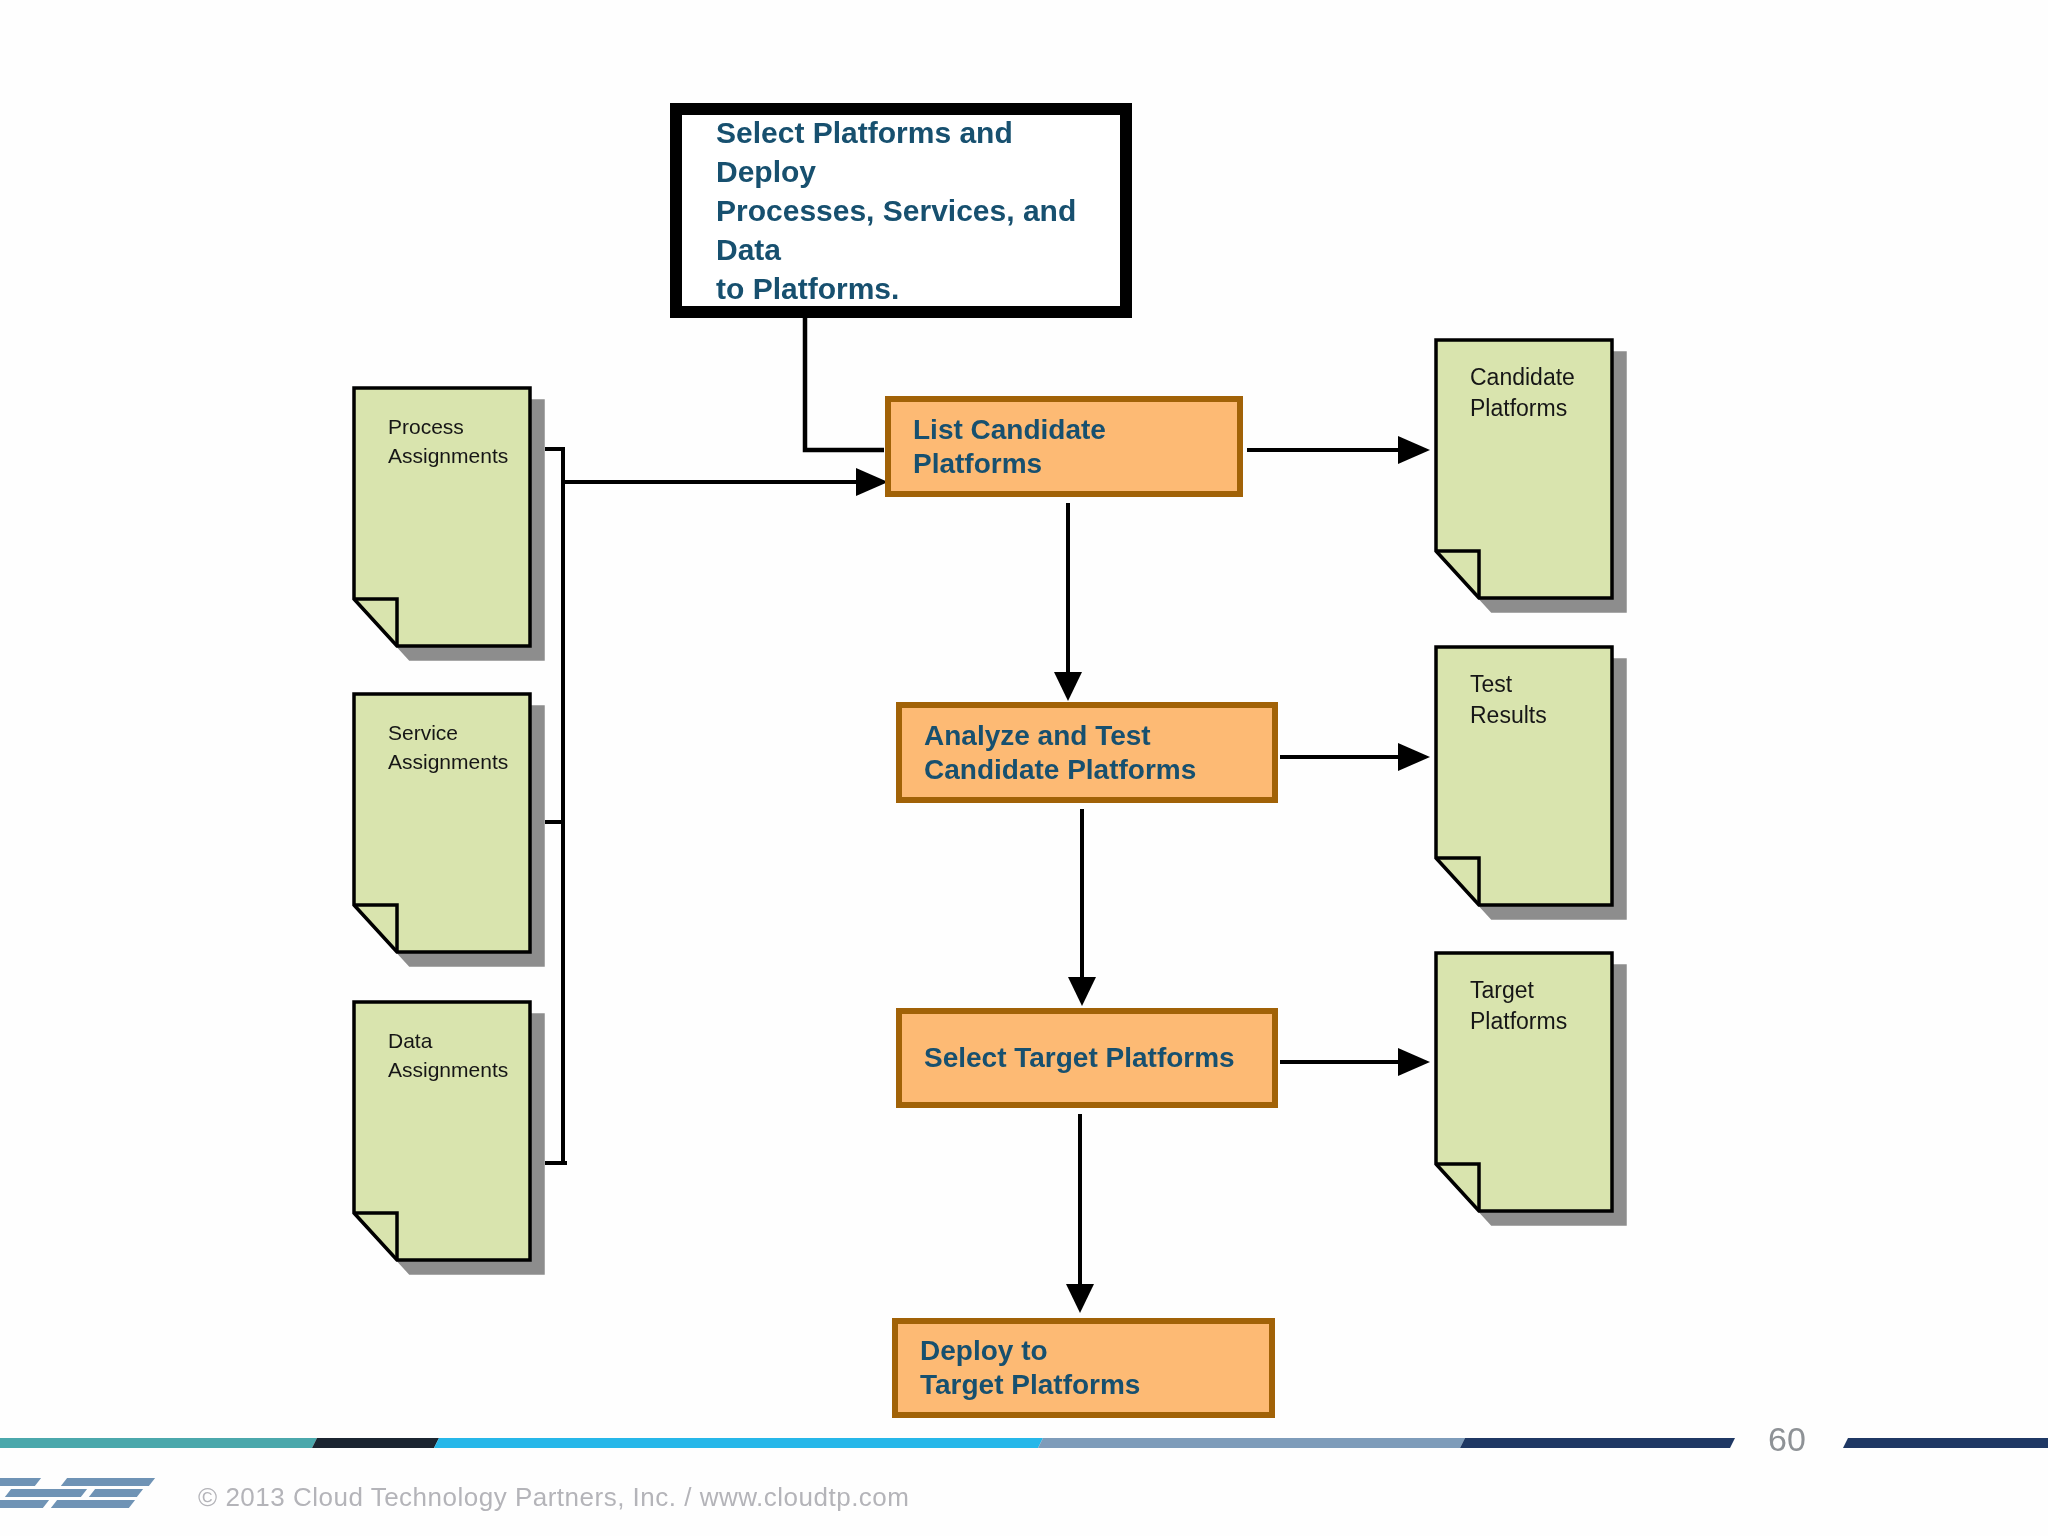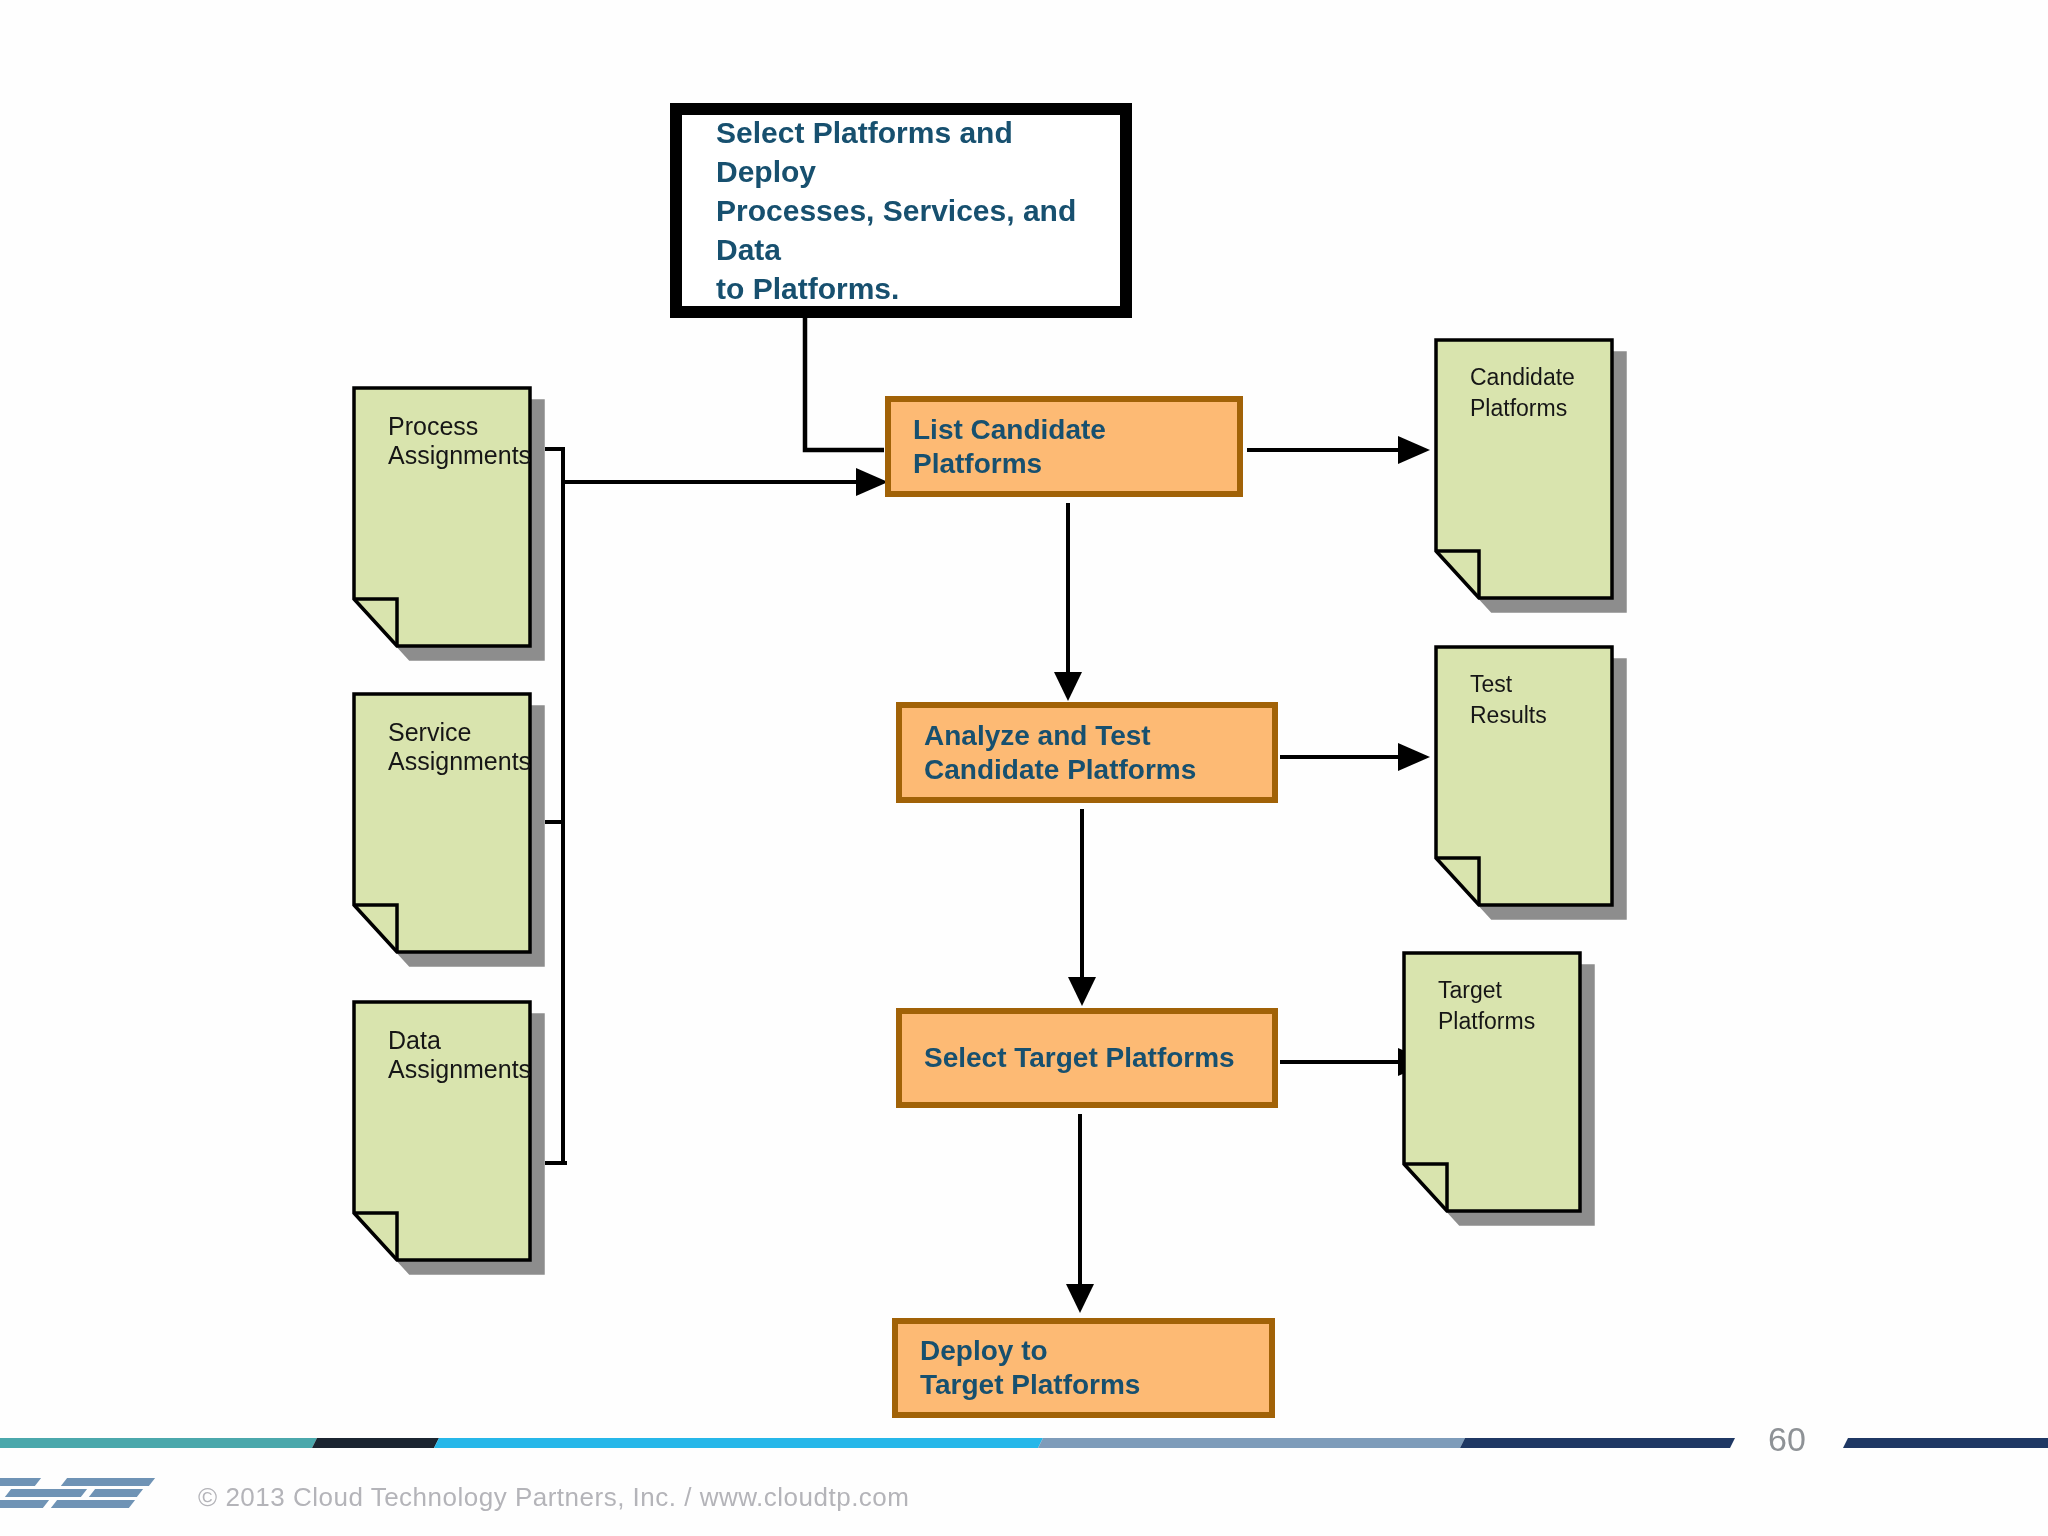--- a/index.html
+++ b/index.html
@@ -19,21 +19,21 @@
   #intro-box{position:absolute;left:670px;top:103px;width:462px;height:215px;
              box-sizing:border-box;border:12px solid #000;background:#fff;
              display:flex;align-items:center;}
   #intro-text{color:#17506F;font-weight:bold;font-size:30px;line-height:39px;
               padding-left:34px;white-space:pre-line;}
 
   
   .doc{position:absolute;width:180px;height:264px;}
   .doc svg{filter:drop-shadow(13px 13px 0 #8d8d8d);}
   .doc-label{position:absolute;left:36px;white-space:pre-line;color:#161616;}
-  .doc-label.small{top:26px;font-size:25px;line-height:29px;}
+  .doc-label.small{top:26px;font-size:21px;line-height:29px;}
   .doc-label.big{top:24px;font-size:23px;line-height:31px;}
 
   
   .stripe-seg{position:absolute;top:1438px;height:10px;}
   #page-number{position:absolute;left:1768px;top:1420px;font-size:34px;color:#8E9296;}
   #copyright{position:absolute;left:198px;top:1482px;font-size:26px;color:#B4B4B9;letter-spacing:0.5px;}
 
   
   #ctp-logo{position:absolute;left:0;top:1476px;width:160px;height:34px;}
   #ctp-logo .bar{position:absolute;height:8px;background:#6F93B5;transform:skewX(-38deg);}
@@ -132,21 +132,21 @@
 
   <div class="doc" style="left:1434px;top:645px;">
     <svg width="180" height="262" viewBox="0 0 180 262">
       <path d="M2 2 L178 2 L178 260 L45 260 L2 213 Z" fill="#D9E4AE" stroke="#000" stroke-width="3.5"></path>
       <path d="M2 213 L45 213 L45 260" fill="none" stroke="#000" stroke-width="3.5"></path>
     </svg>
     <div class="doc-label big">Test
 Results</div>
   </div>
 
-  <div class="doc" style="left:1402px;top:951px;">
+  <div class="doc" style="left:1434px;top:951px;">
     <svg width="180" height="262" viewBox="0 0 180 262">
       <path d="M2 2 L178 2 L178 260 L45 260 L2 213 Z" fill="#D9E4AE" stroke="#000" stroke-width="3.5"></path>
       <path d="M2 213 L45 213 L45 260" fill="none" stroke="#000" stroke-width="3.5"></path>
     </svg>
     <div class="doc-label big">Target
 Platforms</div>
   </div>
 
   <div class="stripe-seg" style="left:0;width:317px;background:#4BA8AC;
        clip-path:polygon(0 0,100% 0,calc(100% - 5px) 100%,0 100%);"></div>

